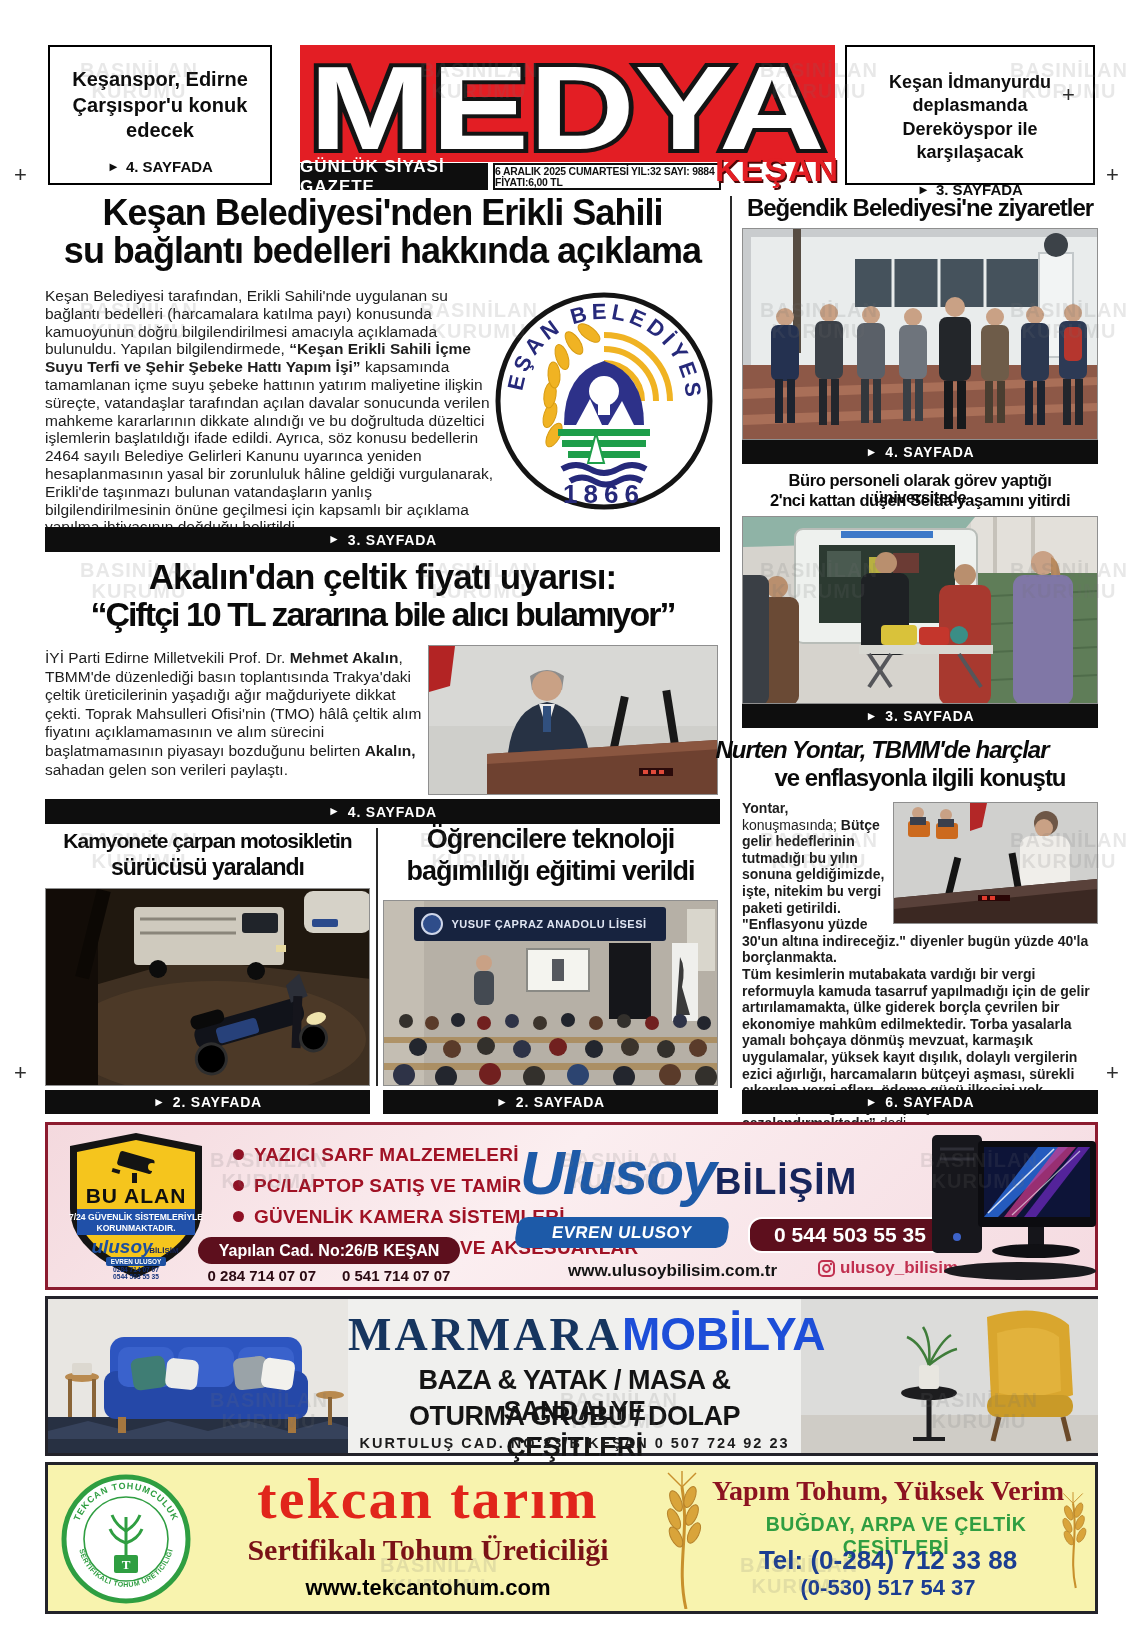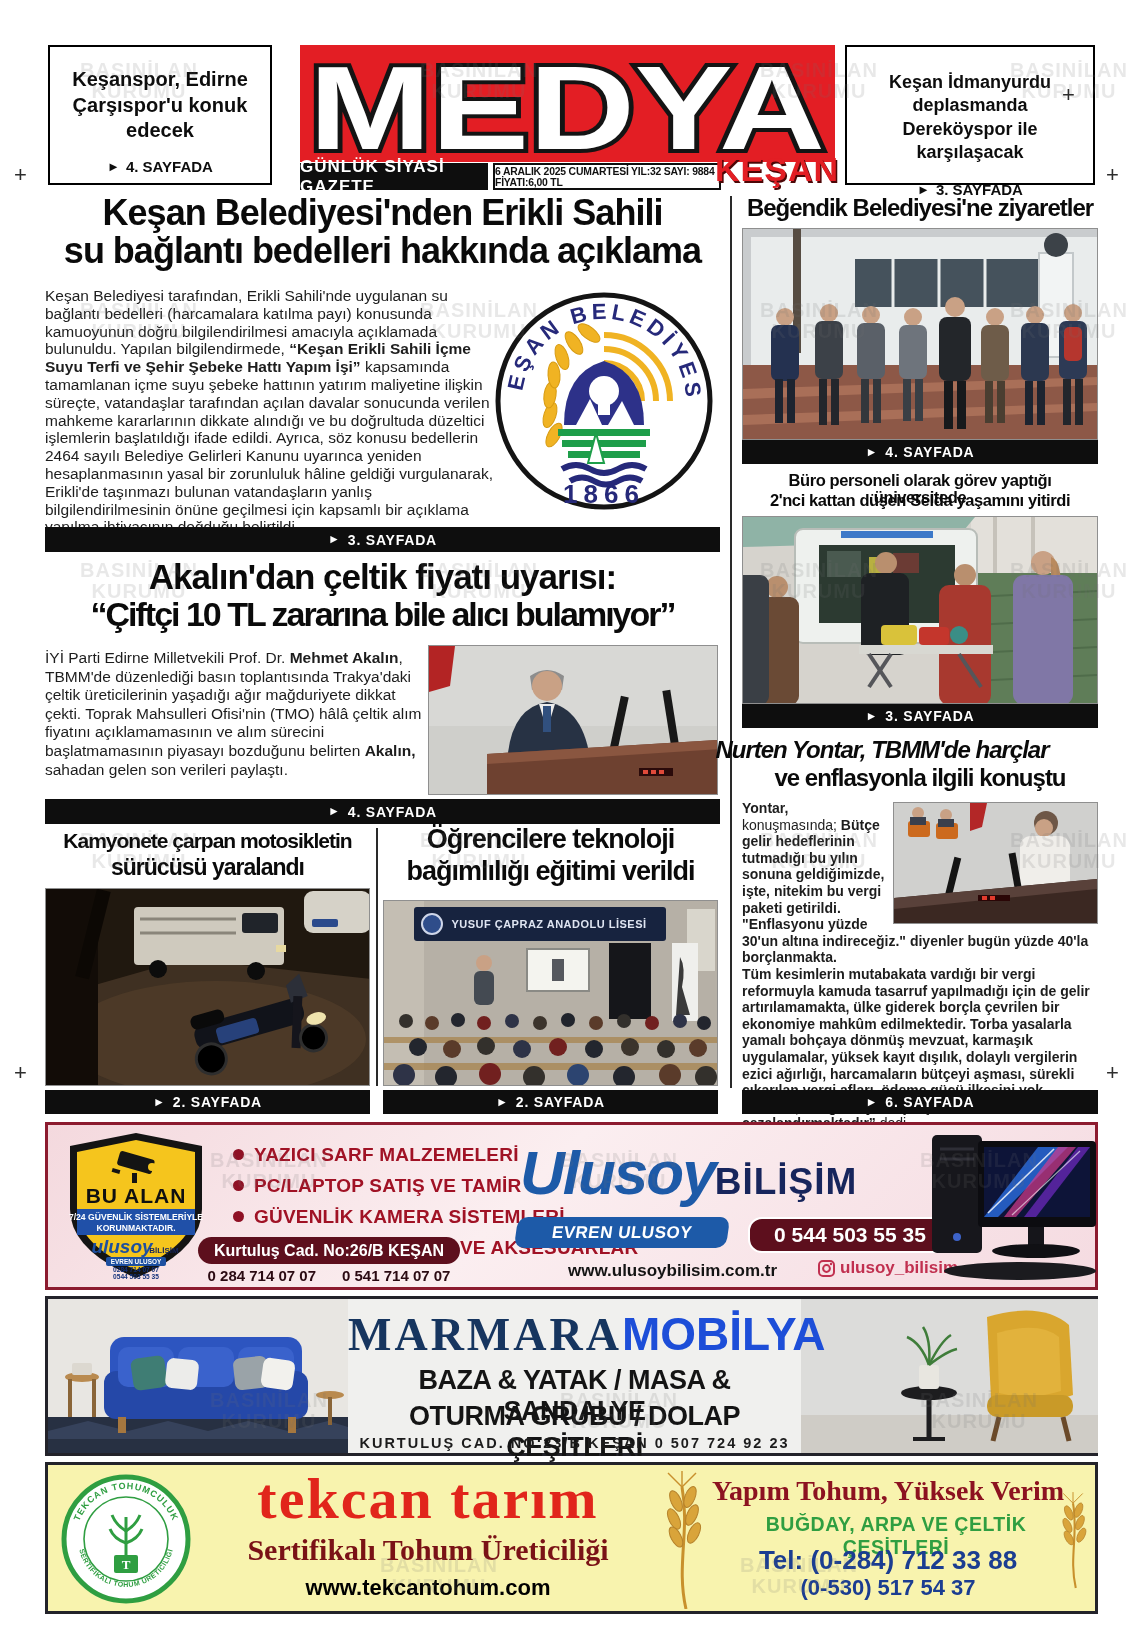--- a/index.html
+++ b/index.html
@@ -440,21 +440,21 @@
       <div class="svcrow">
           <span class="dot"></span>
           <span>GÜVENLİK KAMERA SİSTEMLERİ</span>
         </div>
       <div class="svcrow">
           <span class="dot"></span>
           <span>GAMİNG BİLGİSAYAR VE AKSESUARLAR</span>
         </div>
     </div>
 
-    <div class="pill abs" style="left:150px;top:112px;width:262px;height:27px;font-size:16px;">Kurtuluş Cad. No:26/B KEŞAN</div>
+    <div class="pill abs" style="left:150px;top:112px;width:262px;height:27px;font-size:16px;">Yapılan Cad. No:26/B KEŞAN</div>
     <div class="abs" style="left:140px;top:142px;width:282px;display:flex;justify-content:center;gap:26px;
          font-weight:bold;font-size:15px;color:#2a0a12;">
       <span>0 284 714 07 07</span>
       <span>0 541 714 07 07</span>
     </div>
 
     <div class="abs" style="left:460px;top:12px;width:400px;white-space:nowrap;margin-left:12px;">
       <span style="font-size:62px;font-weight:bold;font-style:italic;color:#1d5aa8;letter-spacing:-2px;">Ulusoy</span><span style="font-size:37px;font-weight:bold;color:#17255c;letter-spacing:1px;">BİLİŞİM</span>
     </div>
 

